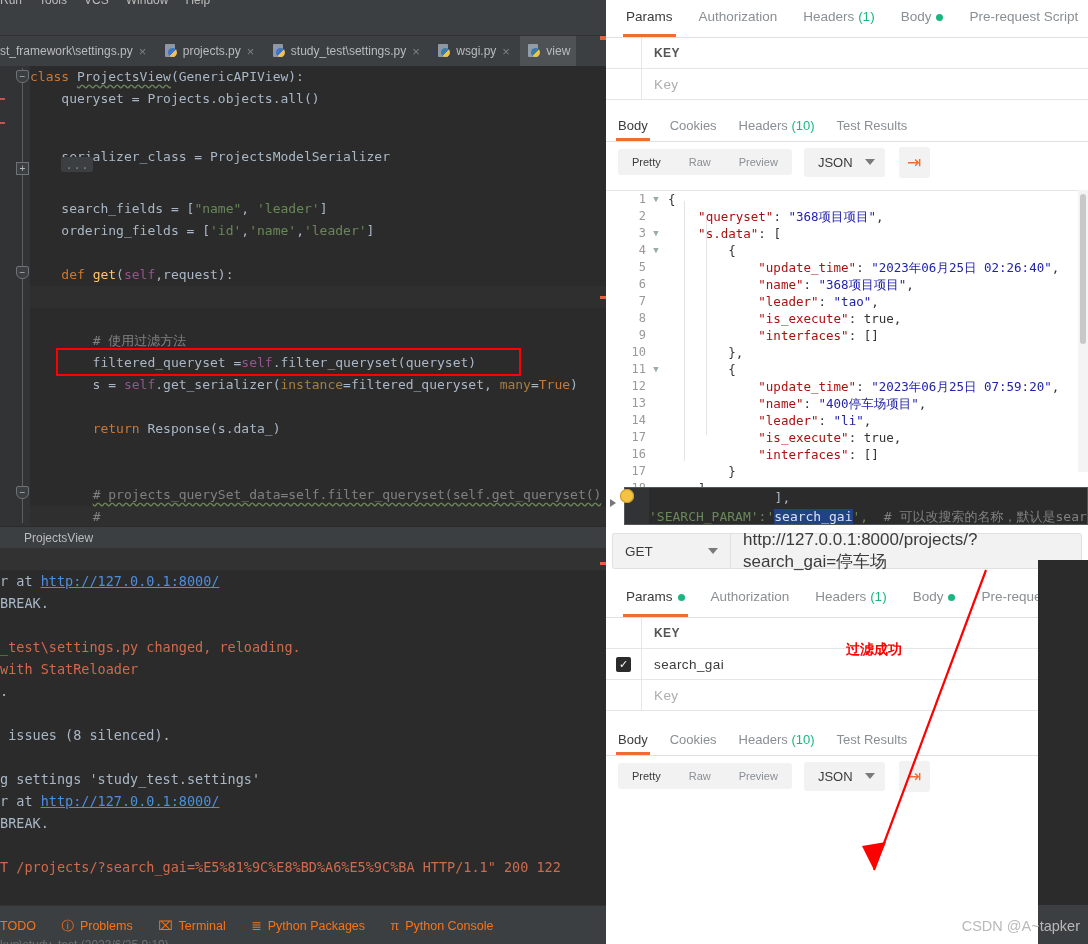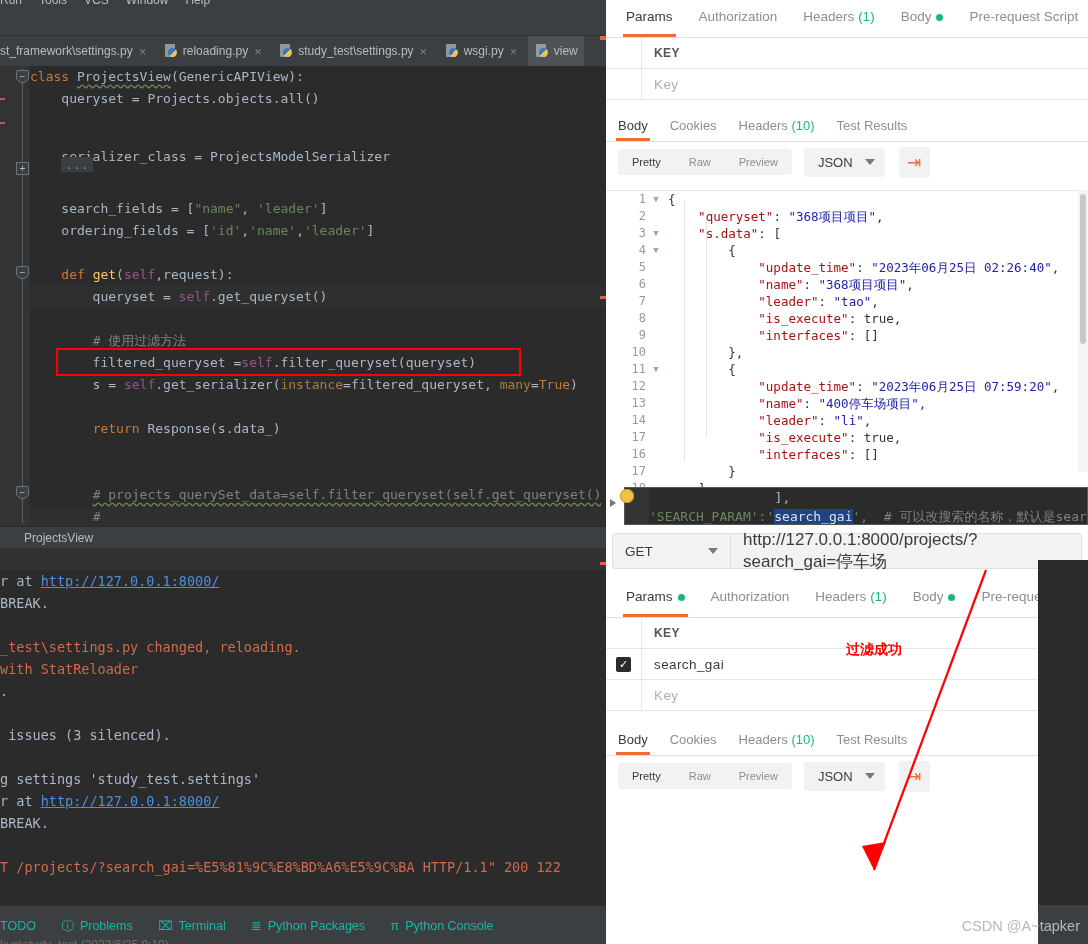--- a/index.html
+++ b/index.html
@@ -120,21 +120,21 @@
   .cred { color:#cf6a4c; }
   .cgray{ color:#a9b7c6; }
   .clink{ color:#4f8ddc; text-decoration:underline; }
 
   .statusbar {
     position:absolute; left:0; top:905px; width:606px; height:39px;
     background:#3c3f41; border-top:1px solid #323232;
   }
   .statusbar .srow {
     position:absolute; left:0; top:10px; height:20px; white-space:nowrap;
-    font-size:12.5px; color:#14b8a6; line-height:20px;
+    font-size:12.5px; color:#f97316; line-height:20px;
   }
   .sitem { display:inline-flex; align-items:center; margin-right:22px; }
   .sitem .sico { margin-right:6px; display:inline-block; }
   .statusbar .bottomtext {
     position:absolute; left:0; top:33px; font-size:12px; color:#6d7174;
     white-space:nowrap; overflow:hidden; height:10px; line-height:12px;
   }
   .scroll-orange { position:absolute; right:0; width:6px; background:#e8603c; }
 
   
@@ -292,21 +292,21 @@
 
     <div class="ide-toolbar"></div>
 
     <div class="tabbar">
       <div class="tab" style="padding-left:0;">
         <span>st_framework\settings.py</span>
         <span class="tabclose">×</span>
       </div>
       <div class="tab">
         <span class="pyicon"></span>
-        <span>reloading.py</span>
+        <span>projects.py</span>
         <span class="tabclose">×</span>
       </div>
       <div class="tab">
         <span class="pyicon"></span>
         <span>study_test\settings.py</span>
         <span class="tabclose">×</span>
       </div>
       <div class="tab">
         <span class="pyicon"></span>
         <span>wsgi.py</span>
@@ -334,21 +334,20 @@
         <div class="ph-line" style="top:220px;"></div>
         <div class="ph-line" style="top:440px;"></div>
 
         <div class="cl" style="top:0px;"><span class="kw">class</span> <span class="cls wavy">ProjectsView</span>(<span class="cls">GenericAPIView</span>):</div>
         <div class="cl" style="top:22px;">    queryset = Projects.objects.all()</div>
         <div class="cl" style="top:44px;margin-top:36px;">    serializer_class = ProjectsModelSerializer</div>
         <div class="cl" style="top:88px;">    <span class="ellipsisbox">...</span></div>
         <div class="cl" style="top:132px;">    search_fields = [<span class="str">"name"</span>, <span class="str">'leader'</span>]</div>
         <div class="cl" style="top:154px;">    ordering_fields = [<span class="str">'id'</span>,<span class="str">'name'</span>,<span class="str">'leader'</span>]</div>
         <div class="cl" style="top:198px;">    <span class="kw">def</span> <span class="fn">get</span>(<span class="self">self</span>,request):</div>
-        <div class="cl" style="top:220px;">        queryset = <span class="self">self</span>.get_queryset()</div>
         <div class="cl" style="top:264px;">        <span class="cmt"># 使用过滤方法</span></div>
         <div class="cl" style="top:286px;">        filtered_queryset =<span class="self">self</span>.filter_queryset(queryset)</div>
         <div class="cl" style="top:308px;">        s = <span class="self">self</span>.get_serializer(<span class="param">instance</span>=filtered_queryset, <span class="param">many</span>=<span class="kw">True</span>)</div>
         <div class="cl" style="top:352px;">        <span class="kw">return</span> Response(s.data_)</div>
         <div class="cl" style="top:418px;">        <span class="cmt wavy"># projects_querySet_data=self.filter_queryset(self.get_queryset()</span></div>
         <div class="cl" style="top:440px;">        <span class="cmt">#</span></div>
 
         <div class="redbox" style="left:26px; top:282px; width:465px; height:28px;"></div>
       </div>
 
@@ -357,21 +356,21 @@
 
     <div class="breadcrumb">ProjectsView</div>
 
     <div class="console">
       <div class="cbandtop"></div>
       <div class="ctext cgray" style="top:22px;">r at <span class="clink">http://127.0.0.1:8000/</span></div>
       <div class="ctext cgray" style="top:44px;">BREAK.</div>
       <div class="ctext cred" style="top:88px;">_test\settings.py changed, reloading.</div>
       <div class="ctext cred" style="top:110px;">with StatReloader</div>
       <div class="ctext cgray" style="top:132px;">.</div>
-      <div class="ctext cgray" style="top:176px;"> issues (3 silenced).</div>
+      <div class="ctext cgray" style="top:176px;"> issues (8 silenced).</div>
       <div class="ctext cgray" style="top:220px;">g settings 'study_test.settings'</div>
       <div class="ctext cgray" style="top:242px;">r at <span class="clink">http://127.0.0.1:8000/</span></div>
       <div class="ctext cgray" style="top:264px;">BREAK.</div>
       <div class="ctext cred" style="top:308px;">T /projects/?search_gai=%E5%81%9C%E8%BD%A6%E5%9C%BA HTTP/1.1" 200 122</div>
       <div class="scroll-orange" style="top:14px; height:3px;"></div>
     </div>
 
     <div class="statusbar">
       <div class="srow">
         <span class="sitem">

